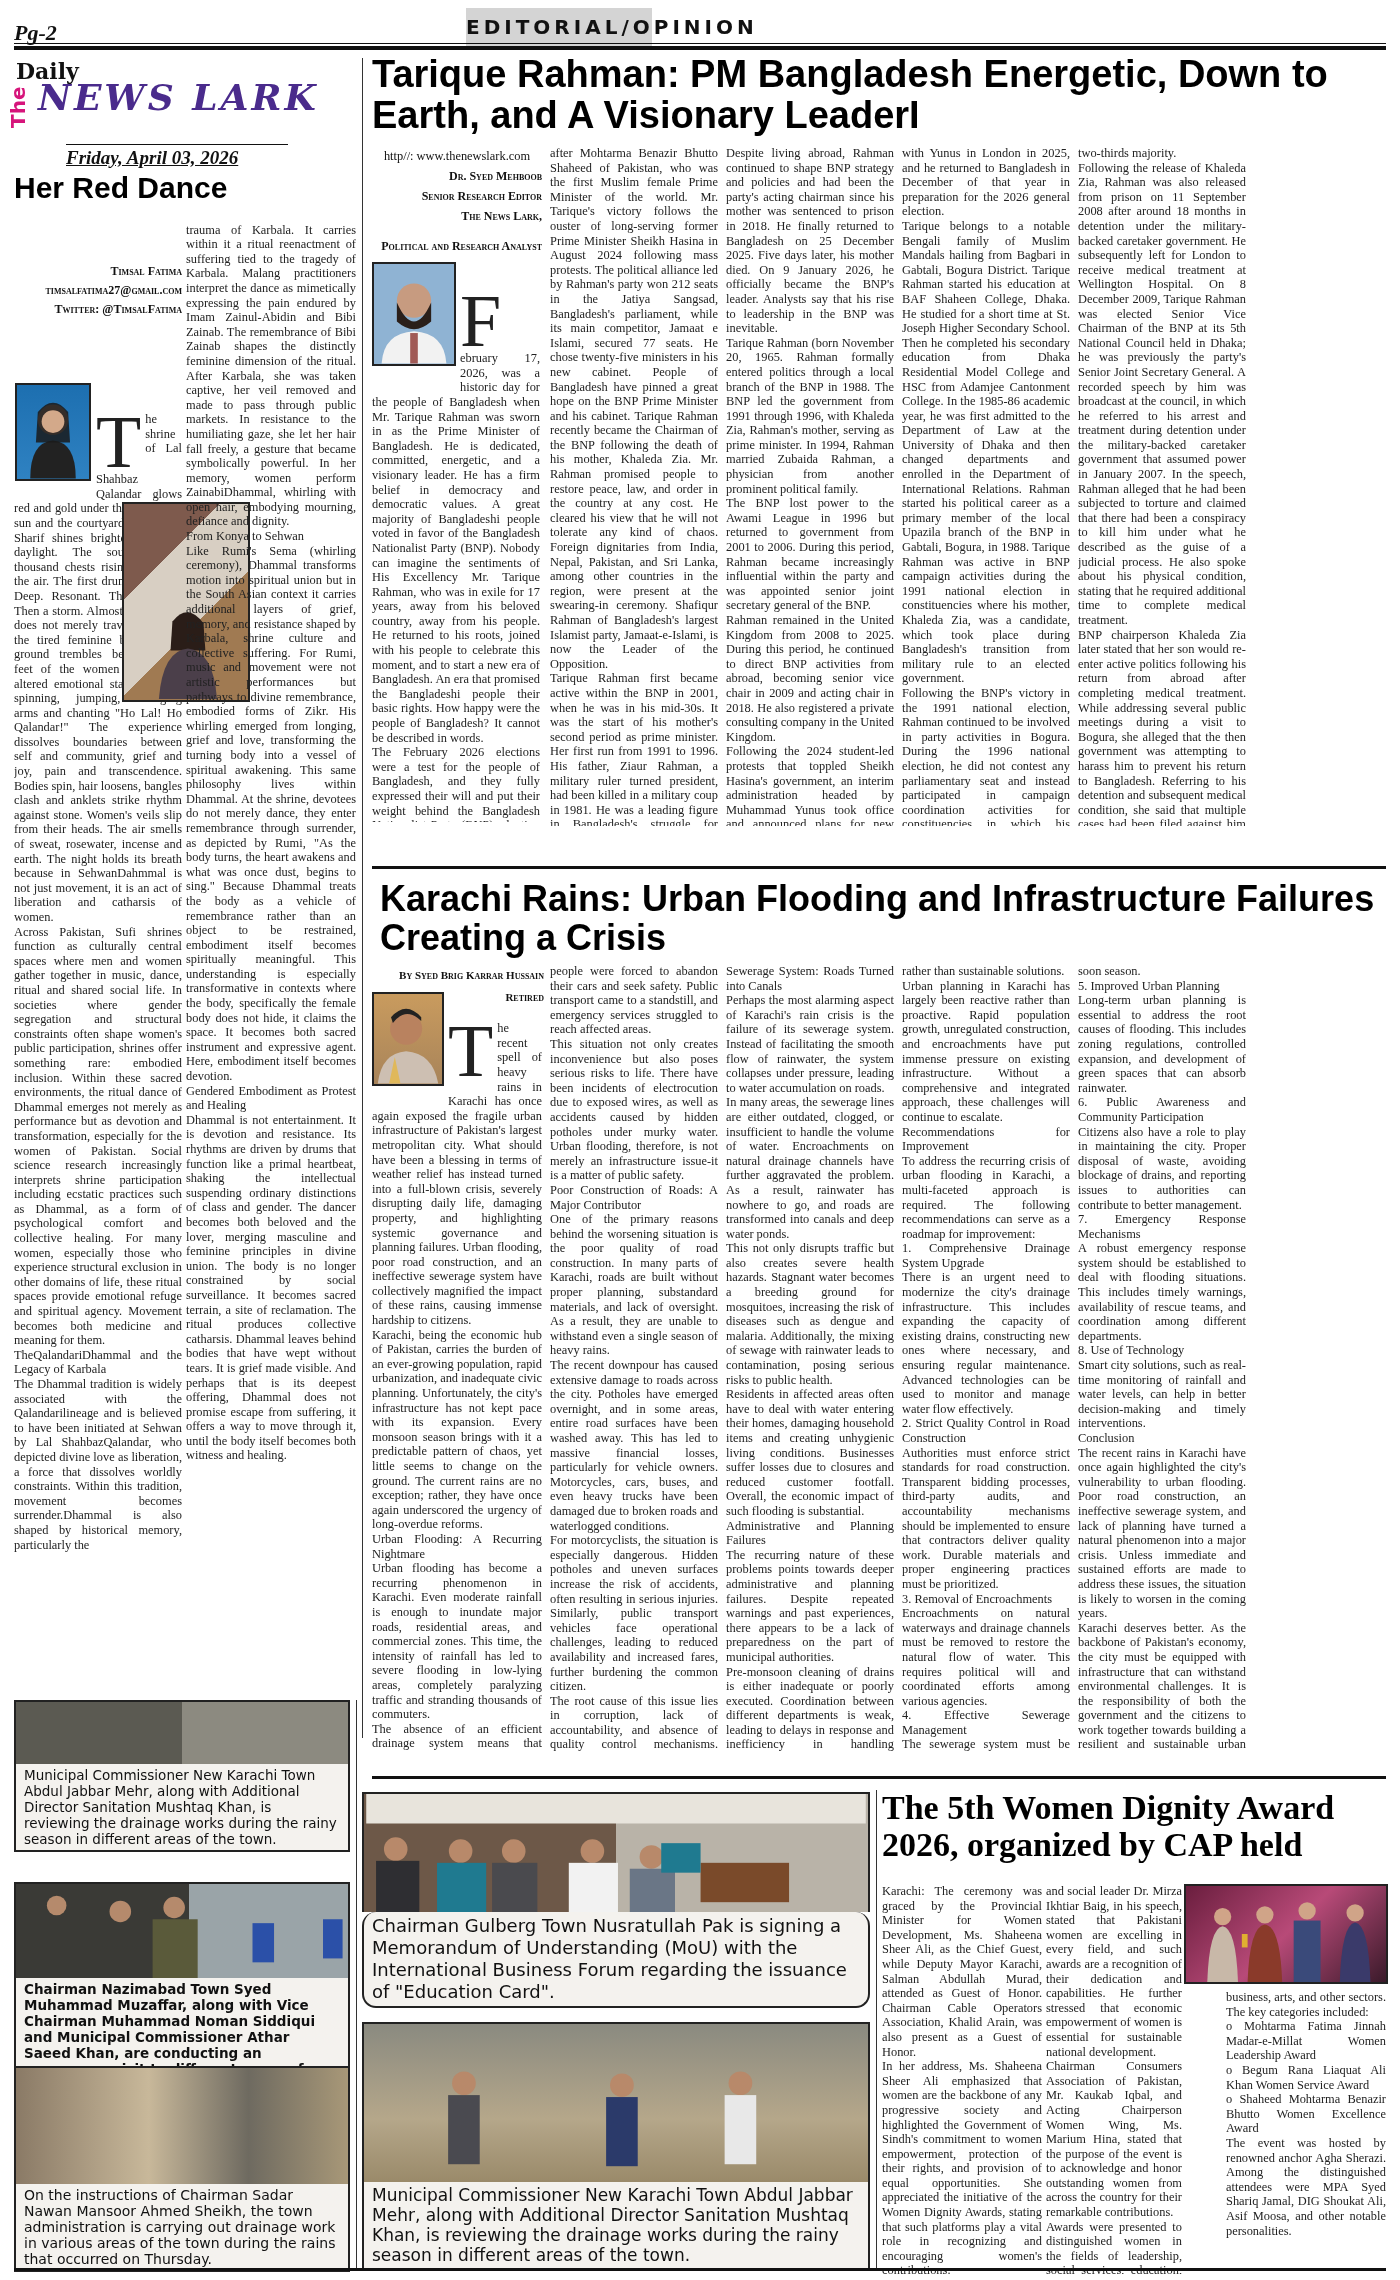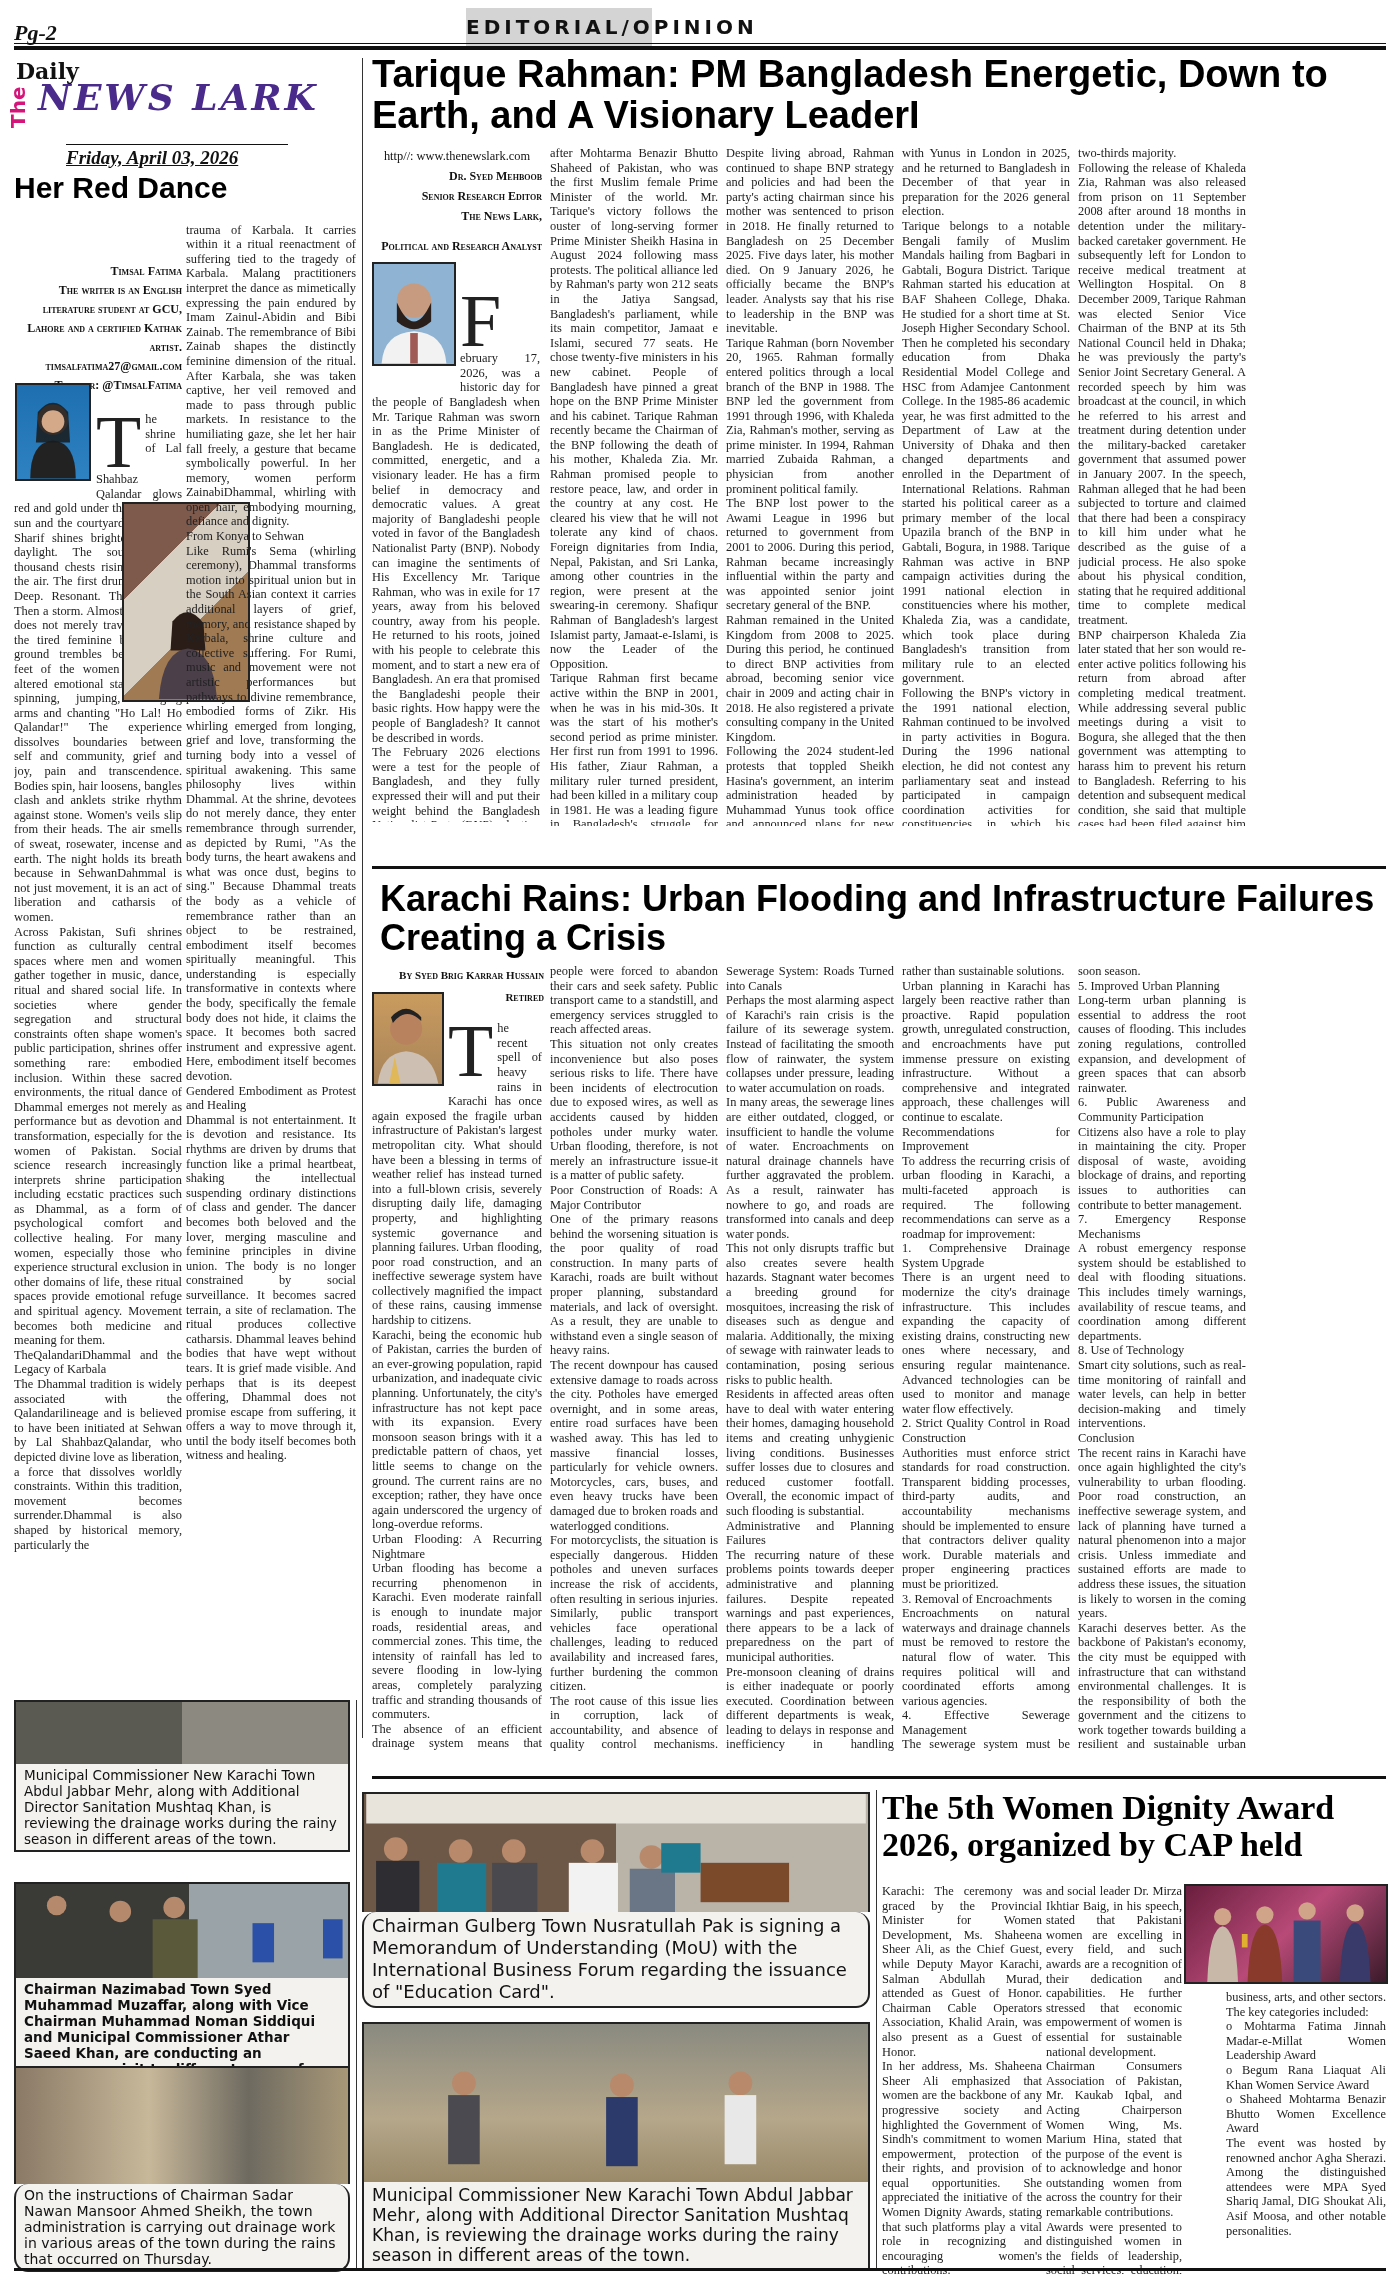--- a/index.html
+++ b/index.html
@@ -36,21 +36,20 @@
 <div class="abs logo">
   <span class="daily">Daily</span>
   <span class="the">The</span>
   <span class="name">NEWS LARK</span>
 </div>
 <div class="abs dateline">Friday, April 03, 2026</div>
 
 <div class="abs h-main" style="left:14px;top:172px;width:330px;font-size:30px;">Her Red Dance</div>
 <div class="abs" style="left:14px;top:214px;width:168px;margin-top:48px;">
   <div class="byline" style="line-height:19px">Timsal Fatima</div>
-  <div class="byline" style="line-height:19px">The writer is an English literature student at GCU, Lahore and a certified Kathak artist.</div>
   <div class="byline" style="line-height:19px">timsalfatima27@gmail.com</div>
   <div class="byline" style="line-height:19px">Twitter: @TimsalFatima</div>
 </div>
 <div class="abs photo" style="left:15px;top:383px;width:76px;height:98px;background:linear-gradient(#1d6fb0,#2f82c2);">
   <svg class="ph" viewBox="0 0 76 98">
       <circle cx="38" cy="36" r="16" fill="#c89a7d"></circle>
       <path d="M14 98 Q14 60 38 58 Q62 60 62 98Z" fill="#222"></path>
       <path d="M22 28 Q38 8 54 28 L56 60 L20 60Z" fill="#1a1a1a" opacity=".85"></path>
       <circle cx="38" cy="38" r="12" fill="#d3a98a"></circle>
     </svg>
@@ -186,21 +185,21 @@
       <circle cx="40" cy="22" r="10" fill="#b58a6c"></circle>
       <circle cx="105" cy="28" r="11" fill="#b58a6c"></circle>
       <circle cx="160" cy="24" r="11" fill="#b58a6c"></circle>
       <rect x="138" y="36" width="46" height="60" fill="#5a5a3a"></rect>
       <rect x="240" y="40" width="22" height="40" fill="#2b50a8"></rect>
       <rect x="312" y="36" width="20" height="40" fill="#2b50a8"></rect>
     </svg>
 </div>
 <div class="abs cap" style="left:14px;top:1978px;width:336px;font-weight:bold;">Chairman Nazimabad Town Syed Muhammad Muzaffar, along with Vice Chairman Muhammad Noman Siddiqui and Municipal Commissioner Athar Saeed Khan, are conducting an emergency visit to different areas of Nazimabad Town during the rains and reviewing the situation.</div>
 <div class="abs photo" style="left:14px;top:2066px;width:336px;height:118px;border-bottom:none;background:linear-gradient(90deg,#8a7a66,#c8b89a 40%,#6e6a60 70%,#a89878);"></div>
-<div class="abs cap" style="left:14px;top:2184px;width:336px;font-size:14px;border-radius:14px;">On the instructions of Chairman Sadar Nawan Mansoor Ahmed Sheikh, the town administration is carrying out drainage work in various areas of the town during the rains that occurred on Thursday.</div>
+<div class="abs cap" style="left:14px;top:2184px;width:336px;font-size:14px;">On the instructions of Chairman Sadar Nawan Mansoor Ahmed Sheikh, the town administration is carrying out drainage work in various areas of the town during the rains that occurred on Thursday.</div>
 
 <div class="abs vsep" style="left:356px;top:1700px;height:570px;"></div>
 
 <div class="abs photo" style="left:362px;top:1792px;width:508px;height:120px;border-bottom:none;background:linear-gradient(90deg,#6d5848 0 50%,#b9b3a8 50%);">
   <svg class="ph" viewBox="0 0 508 120">
       <rect x="0" y="0" width="508" height="30" fill="#e8e4dc"></rect>
       <circle cx="30" cy="56" r="12" fill="#b8896a"></circle>
       <rect x="10" y="68" width="44" height="52" fill="#2e2e32"></rect>
       <circle cx="96" cy="58" r="12" fill="#b8896a"></circle>
       <rect x="72" y="70" width="50" height="50" fill="#1f7a90"></rect>

